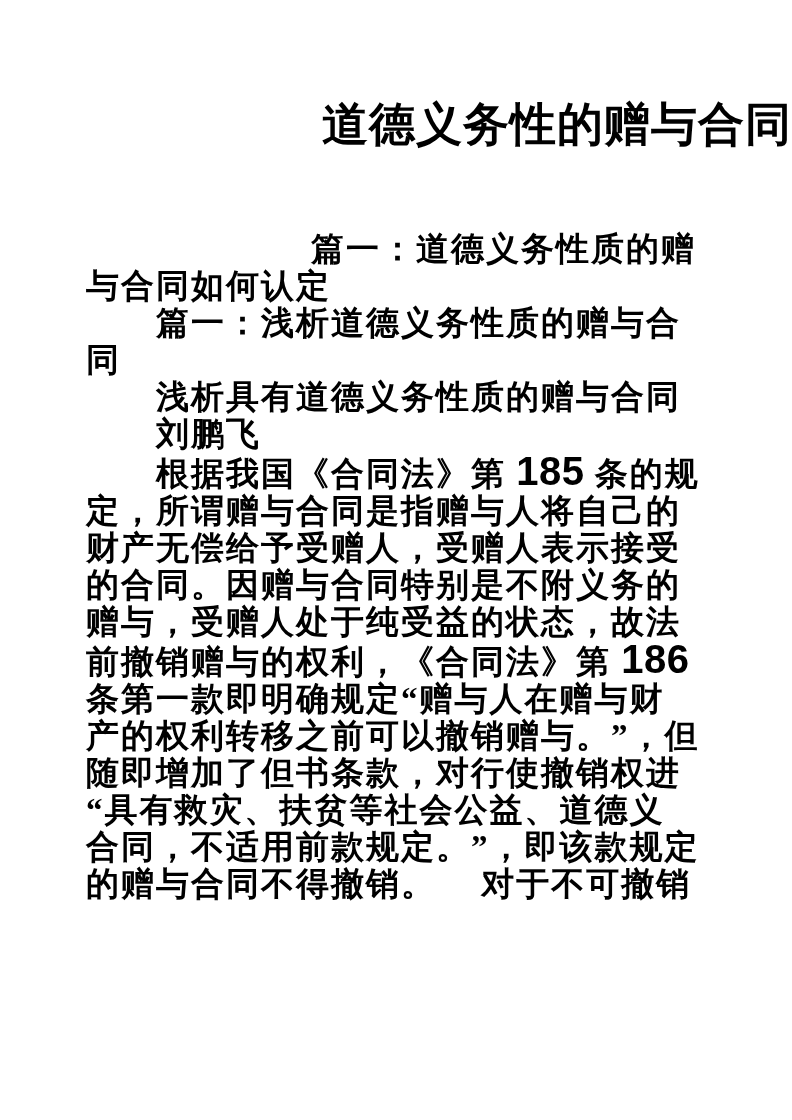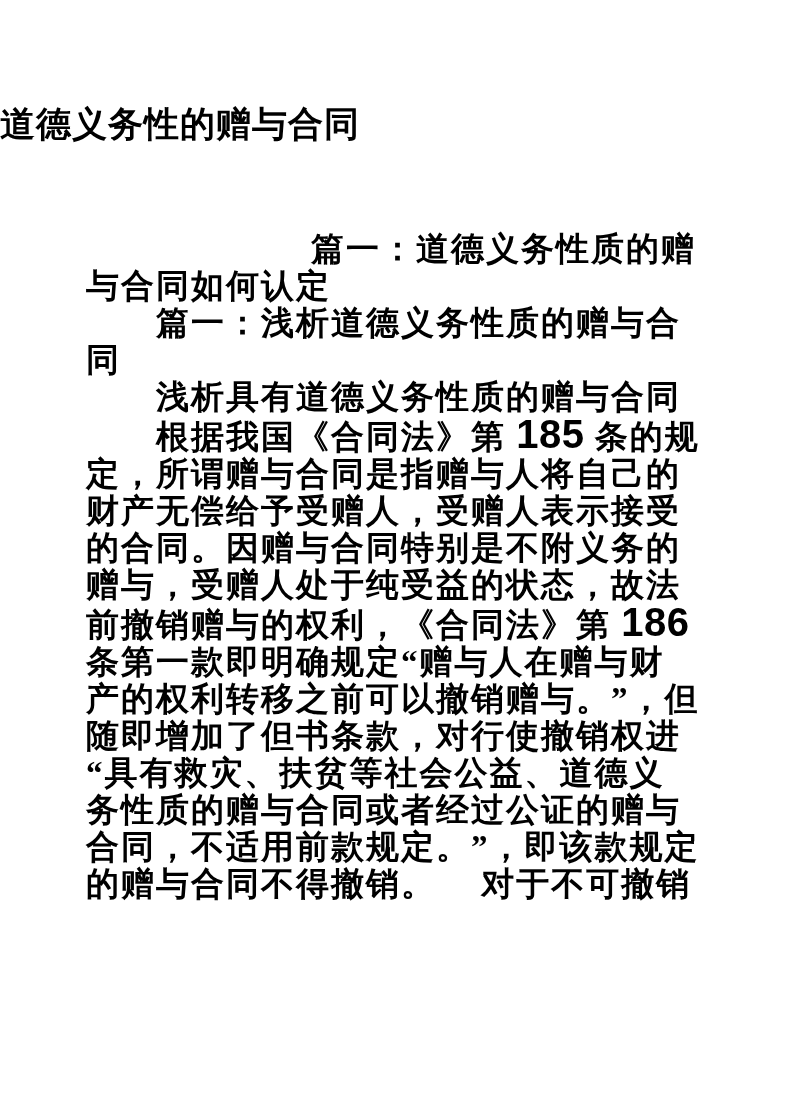--- a/index.html
+++ b/index.html
@@ -15,22 +15,22 @@
     background: var(--bg, #ffffff);
     color: var(--fg, #000000);
     font-family: "Liberation Serif", "DejaVu Serif", serif;
     font-weight: bold;
     overflow: hidden;
     box-sizing: border-box;
   }
   .doc-title {
     margin: 0;
     padding-top: 103px;
-    text-align: left;
-    font-size: 35px;
+    text-align: right;
+    font-size: 46px;
     line-height: 44px;
     letter-spacing: 1px;
     font-weight: bold;
   }
   .doc-body {
     margin: 84px 0 0 86px;
     width: 640px;
   }
   .line {
     font-size: 33px;
@@ -50,27 +50,27 @@
 <body>
 
 <div class="page">
   <h1 class="doc-title">道德义务性的赠与合同</h1>
   <div class="doc-body">
       <div class="line" style="padding-left: 225px;">篇一：道德义务性质的赠</div>
       <div class="line">与合同如何认定</div>
       <div class="line" style="padding-left: 70px;">篇一：浅析道德义务性质的赠与合</div>
       <div class="line">同</div>
       <div class="line" style="padding-left: 70px;">浅析具有道德义务性质的赠与合同</div>
+      <div class="line" style="padding-left: 70px;">刘鹏飞</div>
       <div class="line" style="padding-left: 70px;">根据我国《合同法》第 <span class="num">185</span> 条的规</div>
       <div class="line">定，所谓赠与合同是指赠与人将自己的</div>
       <div class="line">财产无偿给予受赠人，受赠人表示接受</div>
       <div class="line">的合同。因赠与合同特别是不附义务的</div>
       <div class="line">赠与，受赠人处于纯受益的状态，故法</div>
       <div class="line">前撤销赠与的权利，《合同法》第 <span class="num">186</span></div>
       <div class="line">条第一款即明确规定“赠与人在赠与财</div>
       <div class="line">产的权利转移之前可以撤销赠与。”，但</div>
       <div class="line">随即增加了但书条款，对行使撤销权进</div>
       <div class="line">“具有救灾、扶贫等社会公益、道德义</div>
-      <div class="line">务性质的赠与合同或者经过公证的赠与</div>
       <div class="line">合同，不适用前款规定。”，即该款规定</div>
       <div class="line">的赠与合同不得撤销。　 对于不可撤销</div>
     </div>
 </div>
 
 </body></html>

